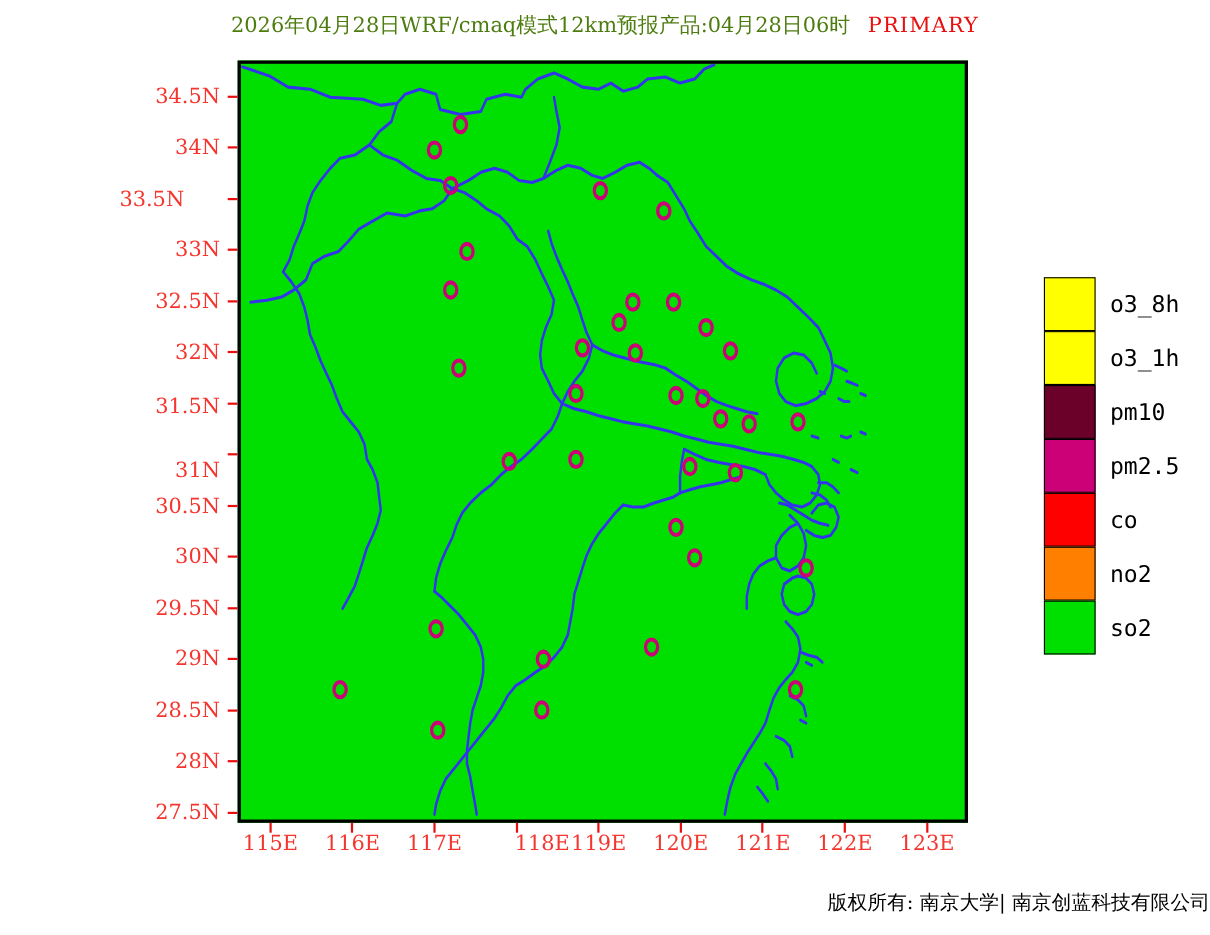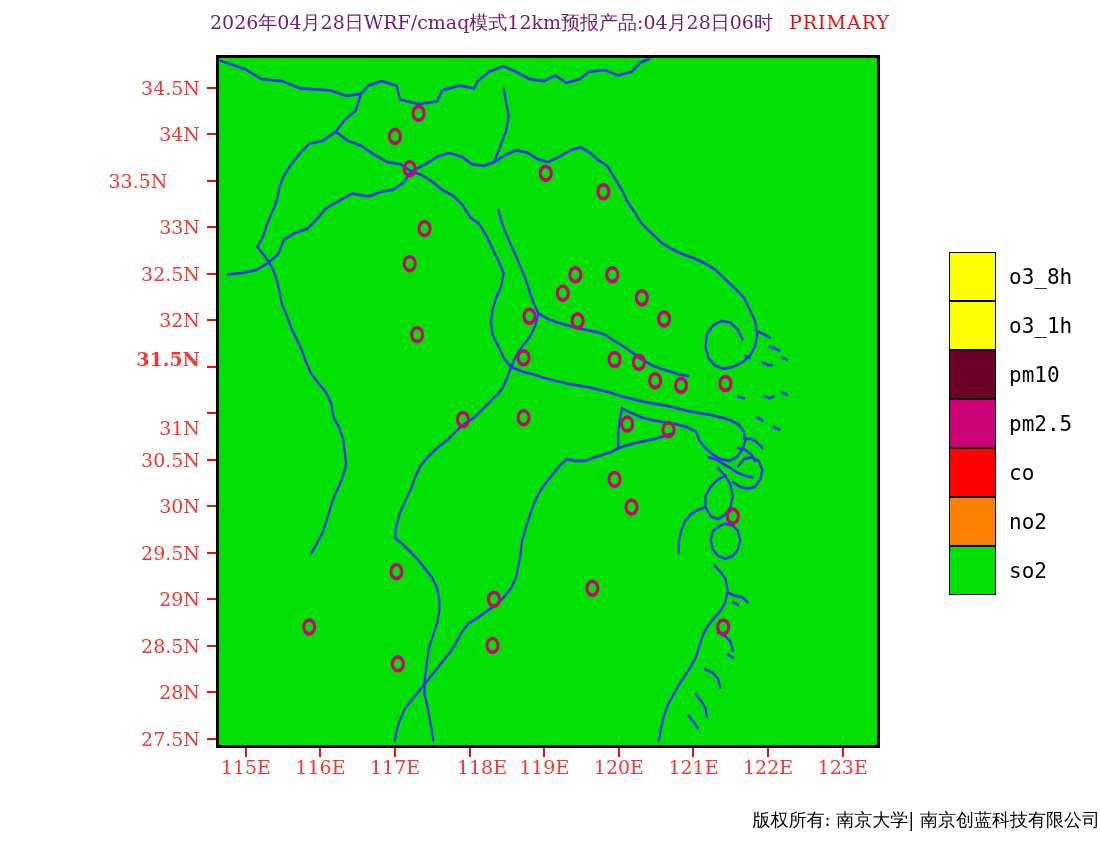--- a/index.html
+++ b/index.html
@@ -2,21 +2,21 @@
 <html><head>
 <meta charset="utf-8">
 <style>
   html,body{margin:0;padding:0;background:#fff;}
   body{width:1100px;height:850px;position:relative;overflow:hidden;
        font-family:"DejaVu Serif",serif;}
 
   
   #title-bar{position:absolute;left:0;top:10px;width:1100px;text-align:center;
              white-space:nowrap;}
-  .title-main{font-family:"DejaVu Serif",serif;font-size:19px;color:#701a75;
+  .title-main{font-family:"DejaVu Serif",serif;font-size:19px;color:#4d7c0f;
               letter-spacing:0px;}
   .title-tag{font-family:"DejaVu Serif",serif;font-size:19px;color:#e8100f;
              margin-left:16px;letter-spacing:1px;}
 
   
   #plot-frame{position:absolute;left:216px;top:55px;width:664px;height:693px;
               box-sizing:border-box;border:3px solid #000;background:#00e000;
               overflow:hidden;}
   #map-svg{position:absolute;left:0;top:0;width:100%;height:100%;display:block;}
 
@@ -228,21 +228,21 @@
     <div class="axlabel ylabel" style="top: 134.067px; left: 100px; width: 100px;">34N</div>
     <div class="tick ytick" style="top: 134.067px; left: 207px;"></div>
     <div class="axlabel ylabel" style="top: 180.577px; left: 88px; width: 100px; text-align: center;">33.5N</div>
     <div class="tick ytick" style="top: 180.577px; left: 207px;"></div>
     <div class="axlabel ylabel" style="top: 227.087px; left: 100px; width: 100px; text-align: right;">33N</div>
     <div class="tick ytick" style="top: 227.087px; left: 207px;"></div>
     <div class="axlabel ylabel" style="top: 273.597px; left: 100px; width: 100px;">32.5N</div>
     <div class="tick ytick" style="top: 273.597px; left: 207px;"></div>
     <div class="axlabel ylabel" style="top: 320.107px; left: 100px; width: 100px;">32N</div>
     <div class="tick ytick" style="top: 320.107px; left: 207px;"></div>
-    <div class="axlabel ylabel" style="top: 359px; left: 100px; width: 100px; font-weight: bold;">31.5N</div>
+    <div class="axlabel ylabel" style="top: 369px; left: 100px; width: 100px;">31.5N</div>
     <div class="tick ytick" style="top: 366.617px; left: 207px;"></div>
     <div class="axlabel ylabel" style="top: 413.128px; left: 100px; width: 100px; margin-top: 15px;">31N</div>
     <div class="tick ytick" style="top: 413.128px; left: 207px;"></div>
     <div class="axlabel ylabel" style="top: 459.638px; left: 100px; width: 100px;">30.5N</div>
     <div class="tick ytick" style="top: 459.638px; left: 207px;"></div>
     <div class="axlabel ylabel" style="top: 506.148px; left: 100px; width: 100px;">30N</div>
     <div class="tick ytick" style="top: 506.148px; left: 207px;"></div>
     <div class="axlabel ylabel" style="top: 552.658px; left: 100px; width: 100px;">29.5N</div>
     <div class="tick ytick" style="top: 552.658px; left: 207px;"></div>
     <div class="axlabel ylabel" style="top: 599.168px; left: 100px; width: 100px;">29N</div>
@@ -254,21 +254,21 @@
     <div class="axlabel ylabel" style="top: 738.698px; left: 100px; width: 100px;">27.5N</div>
     <div class="tick ytick" style="top: 738.698px; left: 207px;"></div>
   </div>
 <div id="x-axis">
     <div class="axlabel xlabel" style="left: 245.843px; top: 756px;">115E</div>
     <div class="tick xtick" style="left: 245.843px; top: 748px;"></div>
     <div class="axlabel xlabel" style="left: 320.449px; top: 756px;">116E</div>
     <div class="tick xtick" style="left: 320.449px; top: 748px;"></div>
     <div class="axlabel xlabel" style="left: 395.056px; top: 756px;">117E</div>
     <div class="tick xtick" style="left: 395.056px; top: 748px;"></div>
-    <div class="axlabel xlabel" style="left: 482px; top: 756px; text-align: right;">118E</div>
+    <div class="axlabel xlabel" style="left: 493px; top: 756px; text-align: right;">118E</div>
     <div class="tick xtick" style="left: 469.663px; top: 748px;"></div>
     <div class="axlabel xlabel" style="left: 544.27px; top: 756px;">119E</div>
     <div class="tick xtick" style="left: 544.27px; top: 748px;"></div>
     <div class="axlabel xlabel" style="left: 618.876px; top: 756px;">120E</div>
     <div class="tick xtick" style="left: 618.876px; top: 748px;"></div>
     <div class="axlabel xlabel" style="left: 693.483px; top: 756px;">121E</div>
     <div class="tick xtick" style="left: 693.483px; top: 748px;"></div>
     <div class="axlabel xlabel" style="left: 768.09px; top: 756px;">122E</div>
     <div class="tick xtick" style="left: 768.09px; top: 748px;"></div>
     <div class="axlabel xlabel" style="left: 842.697px; top: 756px;">123E</div>

